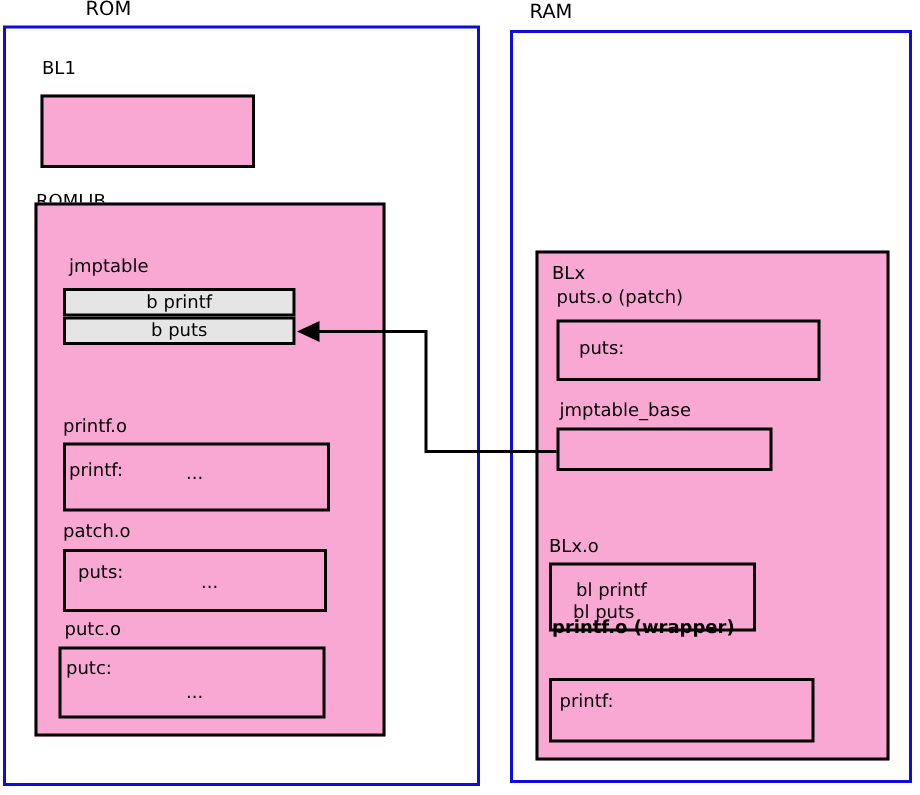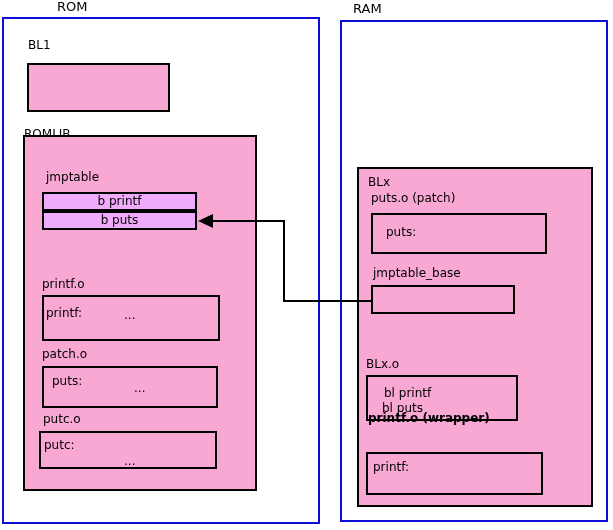--- a/index.html
+++ b/index.html
@@ -29,21 +29,21 @@
   }
   .label {
     white-space: nowrap;
     line-height: 14px;
   }
   .title-label { font-size: 13px; }
   .jmp-row {
     position: absolute; box-sizing: border-box;
     left: 0; width: 155px; height: 19px;
     border: 2px solid var(--box-border);
-    background: #f0abfc;
+    background: #e5e5e5;
     text-align: center;
     line-height: 15px;
     font-size: 12px;
   }
   .inner-text { position: absolute; white-space: nowrap; line-height: 14px; }
   svg.arrow-layer {
     position: absolute; left: 0; top: 0;
     width: 613px; height: 530px;
     pointer-events: none;
   }
@@ -78,21 +78,21 @@
   <span class="inner-text" style="left:80px; top:11px;">...</span>
 </div>
 
 <div class="abs label" style="left:42px; top:347px;">patch.o</div>
 <div class="abs box" style="left:42px; top:366px; width:176px; height:42px;">
   <span class="inner-text" style="left:8px; top:6px;">puts:</span>
   <span class="inner-text" style="left:90px; top:13px;">...</span>
 </div>
 
 <div class="abs label" style="left:43px; top:412px;">putc.o</div>
-<div class="abs box" style="left:39px; top:431px; width:178px; height:38px;">
+<div class="abs box" style="left:39px; top:431px; width:178px; height:48px;">
   <span class="inner-text" style="left:3px; top:5px;">putc:</span>
   <span class="inner-text" style="left:83px; top:21px;">...</span>
 </div>
 
 <div class="abs label title-label" style="left:353px; top:2px;">RAM</div>
 
 <div class="abs container" style="left:340px; top:20px; width:268px; height:502px;"></div>
 
 <div class="abs box" style="left:357px; top:167px; width:236px; height:340px;"></div>
 
@@ -100,21 +100,21 @@
 
 <div class="abs label" style="left:371px; top:191px;">puts.o (patch)</div>
 <div class="abs box" style="left:371px; top:213px; width:176px; height:41px;">
   <span class="inner-text" style="left:13px; top:10px;">puts:</span>
 </div>
 
 <div class="abs label" style="left:373px; top:266px;">jmptable_base</div>
 <div class="abs box" style="left:371px; top:285px; width:144px; height:29px;"></div>
 
 <div class="abs label" style="left:366px; top:357px;">BLx.o</div>
-<div class="abs box" style="left:366px; top:375px; width:152px; height:46px;">
+<div class="abs box" style="left:366px; top:375px; width:138px; height:46px;">
   <span class="inner-text" style="left:16px; top:9px; line-height:15px;">bl printf</span>
   <span class="inner-text" style="left:14px; top:24px; line-height:15px;">bl puts</span>
 </div>
 
 <div class="abs label" style="left:368px; top:411px;font-weight:bold;">printf.o (wrapper)</div>
 <div class="abs box" style="left:366px; top:452px; width:177px; height:43px;">
   <span class="inner-text" style="left:5px; top:6px;">printf:</span>
 </div>
 
 <svg class="arrow-layer" viewBox="0 0 613 530" xmlns="http://www.w3.org/2000/svg">

